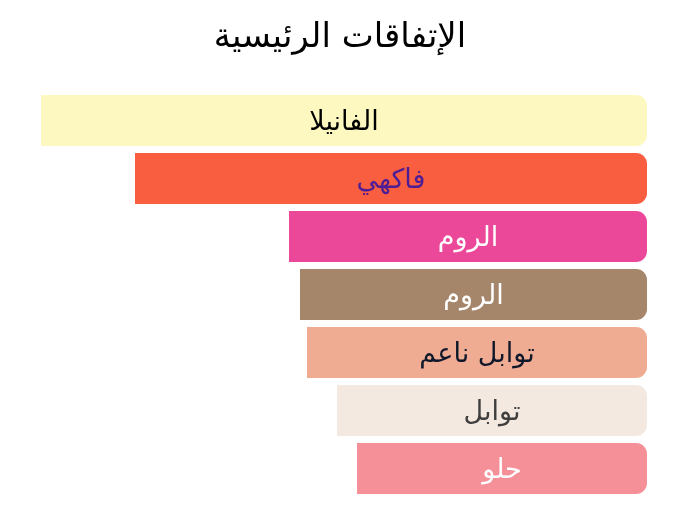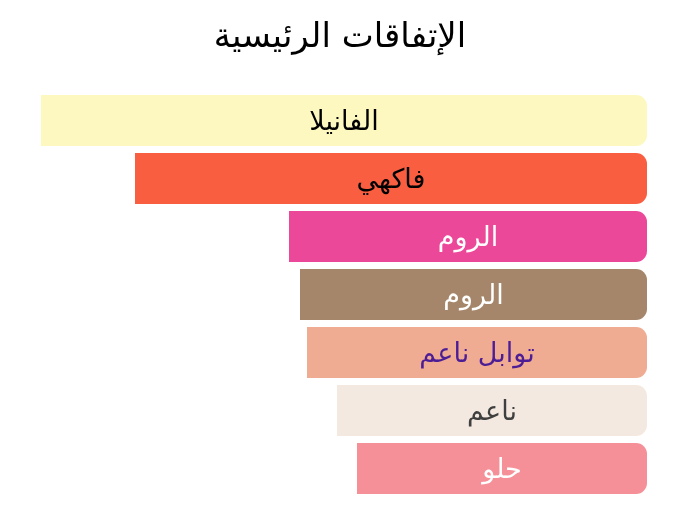--- a/index.html
+++ b/index.html
@@ -89,32 +89,32 @@
 
 <div class="chart-root">
 
   <div class="chart-title">الإتفاقات الرئيسية</div>
 
   <div class="bars-area">
       <div class="bar-row" style="top: 95px; width: 606px; left: 27px; right: auto; background: rgb(252, 248, 192); border-radius: 0px 11px 11px 0px;">
         <span class="bar-label" style="color: rgb(0, 0, 0);">الفانيلا</span>
       </div>
       <div class="bar-row" style="top: 153px; width: 512px; left: 121px; right: auto; background: rgb(250, 94, 64); border-radius: 0px 11px 11px 0px;">
-        <span class="bar-label" style="color: #000000;">فاكهي</span>
+        <span class="bar-label" style="color: #4c1d95;">فاكهي</span>
       </div>
       <div class="bar-row" style="top: 211px; width: 358px; left: 275px; right: auto; background: #ec4899; border-radius: 0px 11px 11px 0px;">
         <span class="bar-label" style="color: rgb(255, 255, 255);">الروم</span>
       </div>
       <div class="bar-row" style="top: 269px; width: 347px; left: 286px; right: auto; background: rgb(165, 134, 106); border-radius: 0px 11px 11px 0px;">
         <span class="bar-label" style="color: rgb(255, 255, 255);">الروم</span>
       </div>
       <div class="bar-row" style="top: 327px; width: 340px; left: 293px; right: auto; background: rgb(239, 172, 146); border-radius: 0px 11px 11px 0px;">
-        <span class="bar-label" style="color: #4c1d95;">توابل ناعم</span>
+        <span class="bar-label" style="color: #0f172a;">توابل ناعم</span>
       </div>
       <div class="bar-row" style="top: 385px; width: 310px; left: 323px; right: auto; background: rgb(244, 233, 224); border-radius: 0px 11px 11px 0px;">
-        <span class="bar-label" style="color: rgb(63, 63, 63);">ناعم</span>
+        <span class="bar-label" style="color: rgb(63, 63, 63);">توابل</span>
       </div>
       <div class="bar-row" style="top: 443px; width: 290px; left: 343px; right: auto; background: rgb(245, 144, 152); border-radius: 0px 11px 11px 0px;">
         <span class="bar-label" style="color: rgb(255, 255, 255);">حلو</span>
       </div>
     </div>
 
 </div>
 
 </body></html>

